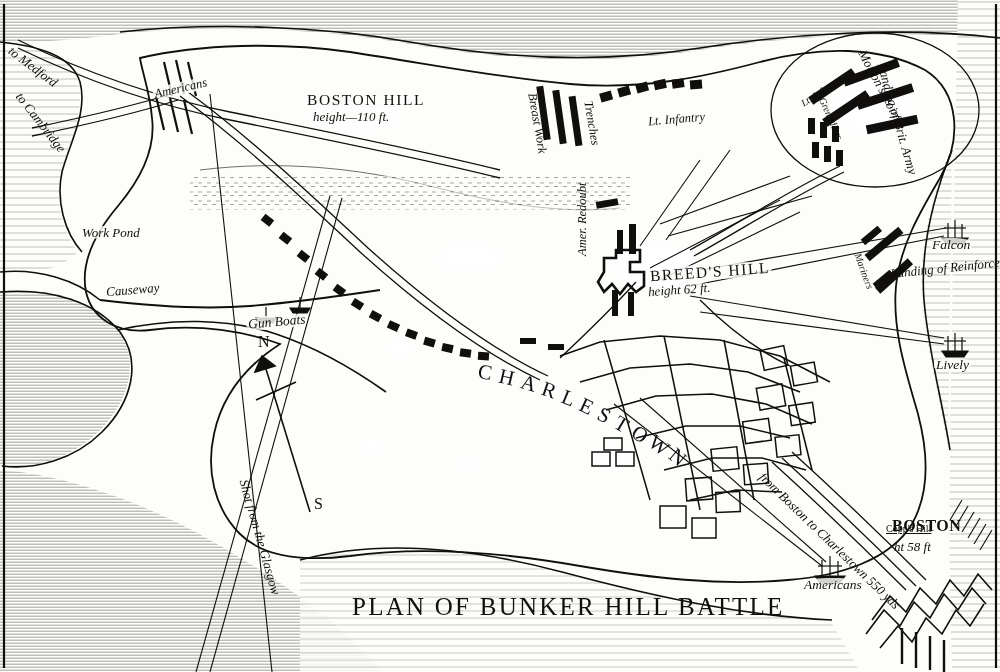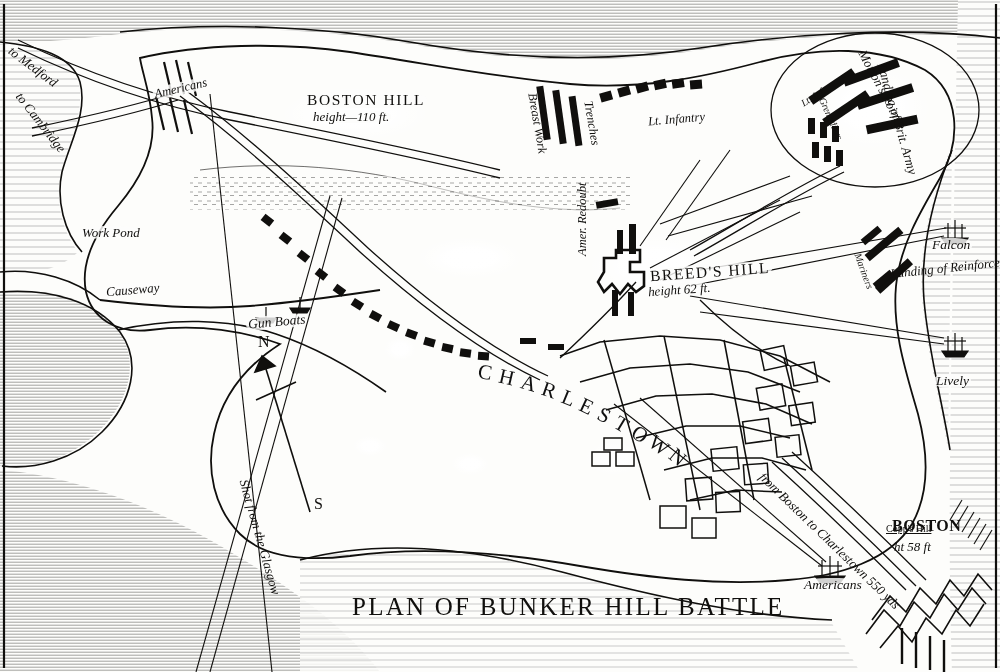--- a/index.html
+++ b/index.html
@@ -496,21 +496,21 @@
 
   <div class="lbl tiny" style="left:800px; top:92px; transform:rotate(-32deg);">Lt. Inf.</div>
   <div class="lbl tiny" style="left:826px; top:96px; transform:rotate(66deg); transform-origin:0 0;">Grenadiers</div>
 
   <div class="lbl shipname halo" style="left:930px; top:238px;">Falcon</div>
 
   <div class="lbl feature" style="left:890px; top:260px; transform:rotate(-6deg);">Landing of Reinforcement</div>
 
   <div class="lbl tiny" style="left:862px; top:252px; transform:rotate(70deg); transform-origin:0 0;">Mariners</div>
 
-  <div class="lbl shipname halo" style="left:934px; top:374px;">Lively</div>
+  <div class="lbl shipname halo" style="left:934px; top:358px;">Lively</div>
 
   <div class="lbl shipname halo" style="left:802px; top:578px;">Americans</div>
 
   <div class="lbl shipname halo" style="left:246px; top:315px; transform:rotate(-5deg);">Gun Boats</div>
 
   <div class="lbl feature halo" style="left:80px; top:226px;">Work Pond</div>
 
   <div class="lbl feature halo" style="left:104px; top:283px; transform:rotate(-5deg);">Causeway</div>
 
   <div class="lbl feature" style="left:14px; top:44px; transform:rotate(37deg); transform-origin:0 0;">to Medford</div>

